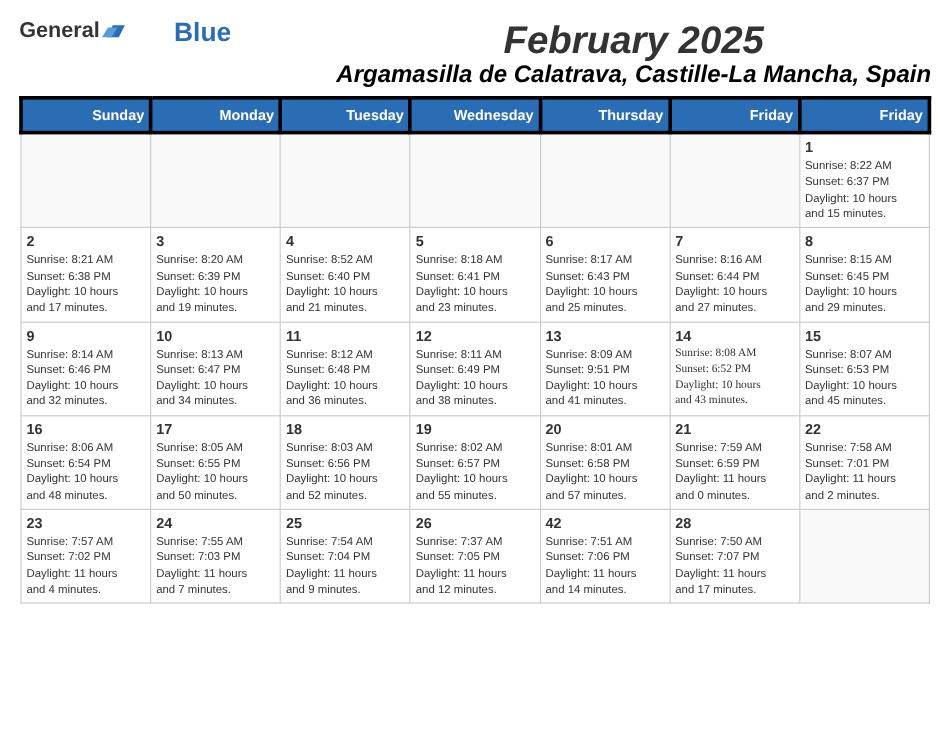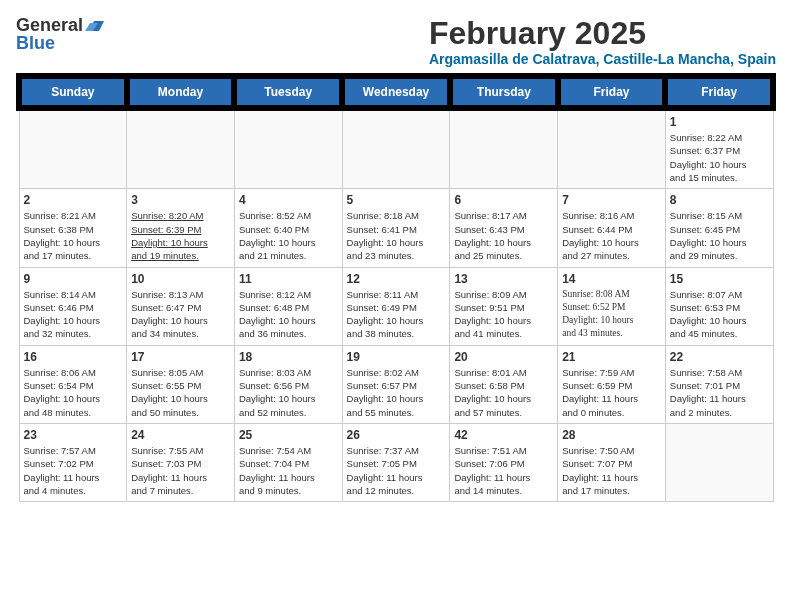--- a/index.html
+++ b/index.html
@@ -11,62 +11,64 @@
       padding: 16px;
     }
     .header {
       display: flex;
       align-items: flex-start;
       justify-content: space-between;
       margin-bottom: 4px;
     }
     .logo {
       display: flex;
-      flex-direction: column;
+      flex-direction: row;
       align-items: flex-start;
+      gap: 40px;
     }
     .logo-general {
       font-size: 18px;
       font-weight: bold;
       color: #333;
       line-height: 1;
     }
     .logo-blue {
-      font-size: 18px;
+      font-size: 22px;
       font-weight: bold;
       color: #2a6db5;
       line-height: 1;
     }
     .title-block {
-      text-align: left;
+      text-align: center;
+      font-style: italic;
     }
     .main-title {
       font-size: 32px;
       font-weight: bold;
       color: #333;
       line-height: 1.1;
     }
     .subtitle {
-      font-size: 14px;
-      color: #0369a1;
+      font-size: 20px;
+      color: #000000;
       font-weight: bold;
     }
     .calendar {
       width: 100%;
       border-collapse: collapse;
       margin-top: 6px;
     }
     .calendar th {
       background-color: #2a6db5;
       color: white;
       font-size: 12px;
       font-weight: bold;
       padding: 6px 4px;
-      text-align: center;
-      border: 6px solid #000000;
+      text-align: right;
+      border: 3px solid #000000;
     }
     .calendar td {
       border: 1px solid #ccc;
       vertical-align: top;
       padding: 4px 4px;
       width: 108px;
       min-height: 80px;
       font-size: 10px;
       color: #333;
       background: #fff;
@@ -137,21 +139,21 @@
       <tr>
         <td>
           <span class="day-number">2</span>
           <div class="day-info" style="white-space: pre-line;">Sunrise: 8:21 AM
 Sunset: 6:38 PM
 Daylight: 10 hours
 and 17 minutes.</div>
         </td>
         <td>
           <span class="day-number">3</span>
-          <div class="day-info" style="white-space: pre-line; text-decoration: underline;">Sunrise: 8:20 AM
+          <div class="day-info" style="white-space: pre-line;">Sunrise: 8:20 AM
 Sunset: 6:39 PM
 Daylight: 10 hours
 and 19 minutes.</div>
         </td>
         <td>
           <span class="day-number">4</span>
           <div class="day-info" style="white-space: pre-line;">Sunrise: 8:52 AM
 Sunset: 6:40 PM
 Daylight: 10 hours
 and 21 minutes.</div>

